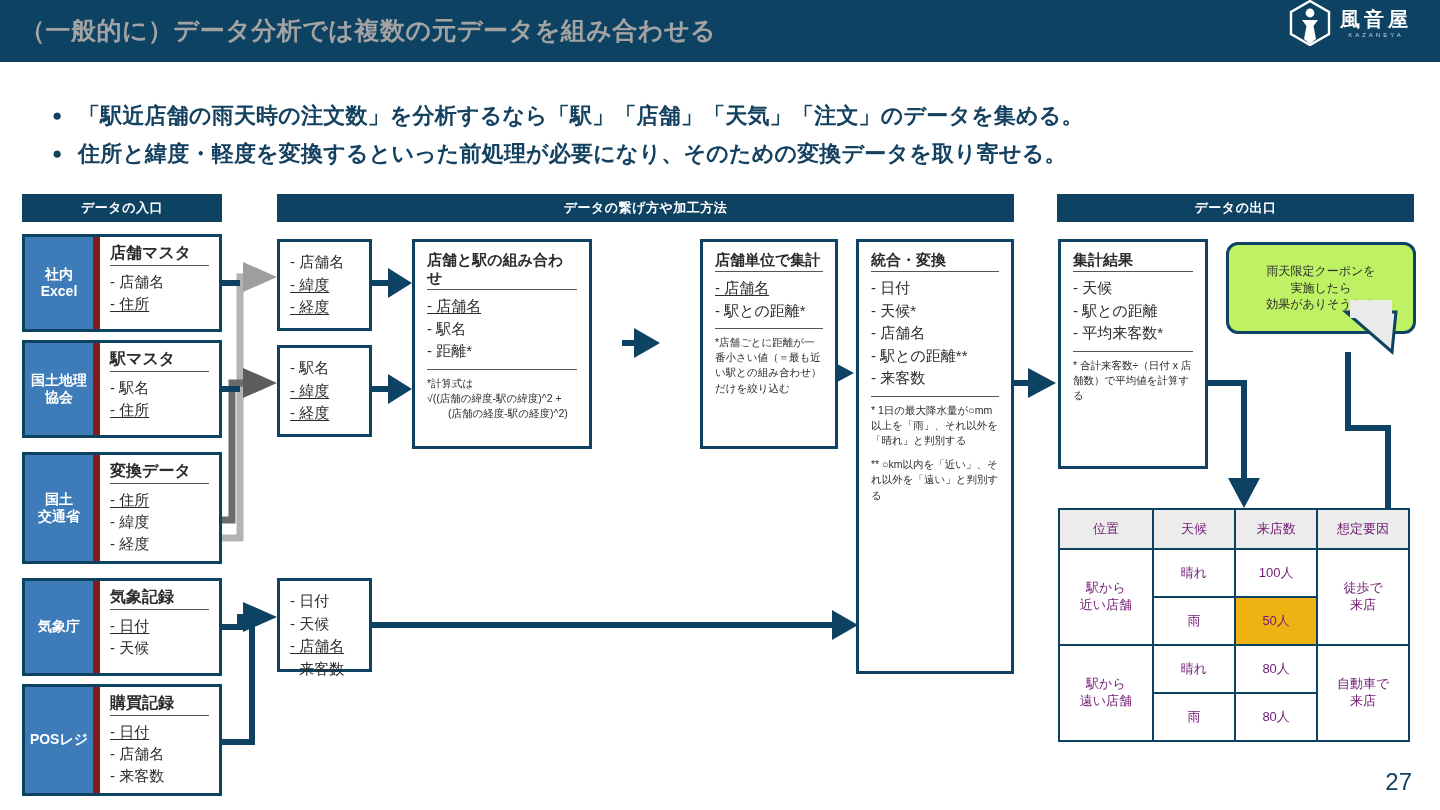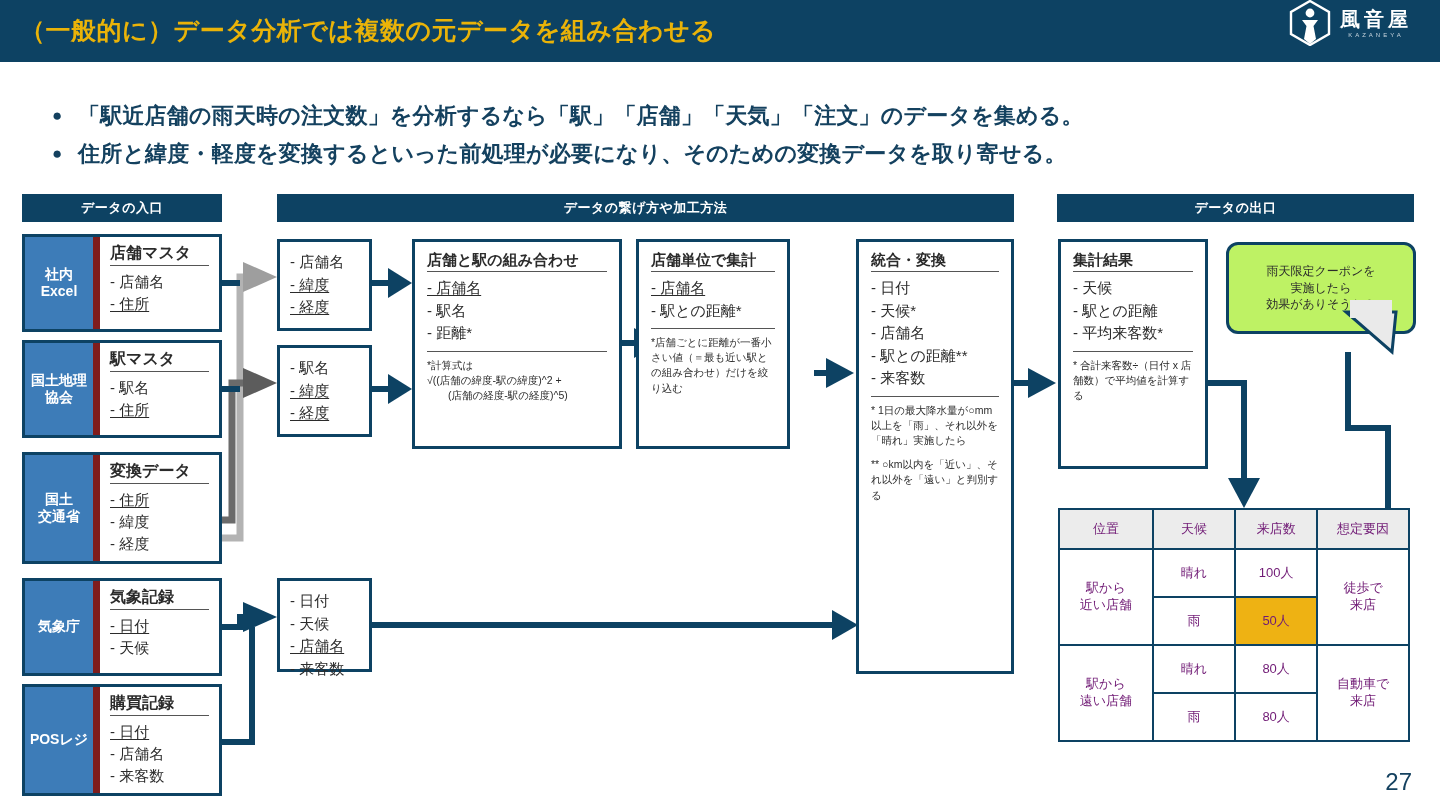--- a/index.html
+++ b/index.html
@@ -13,21 +13,21 @@
   }
   .slide{position:relative;width:1440px;height:810px;}
 
   
   .header{
     position:absolute;left:0;top:0;width:1440px;height:62px;
     background:#0d4263;
   }
   .header-title{
     position:absolute;left:20px;top:14px;
-    font-size:25px;font-weight:bold;color:#eab308;letter-spacing:.5px;
+    font-size:25px;font-weight:bold;color:#a3a3a3;letter-spacing:.5px;
     white-space:nowrap;
   }
   .logo{
     position:absolute;right:28px;top:0;height:46px;display:flex;align-items:center;gap:9px;
   }
   .logo-mark{width:42px;height:46px;position:relative;}
   .logo-text{display:flex;flex-direction:column;align-items:center;line-height:1;}
   .logo-jp{font-size:20px;font-weight:bold;color:#fff;letter-spacing:4px;}
   .logo-rome{font-size:6px;color:#c9d6df;letter-spacing:3px;margin-top:3px;}
 
@@ -272,37 +272,37 @@
 
   <div class="box plain" style="left:277px;top:578px;width:95px;height:94px;">
     <div class="fields">
       <div>- 日付</div>
       <div>- 天候</div>
       <div class="u">- 店舗名</div>
       <div>- 来客数</div>
     </div>
   </div>
 
-  <div class="box proc" style="left:412px;top:239px;width:210px;height:210px;">
+  <div class="box proc" style="left:412px;top:239px;width:180px;height:210px;">
     <div class="proc-title">店舗と駅の組み合わせ</div>
     <div class="hr"></div>
     <div class="fields">
       <div class="u">- 店舗名</div>
       <div>- 駅名</div>
       <div>- 距離*</div>
     </div>
     <div class="hr2"></div>
     <div class="note">
       <div>*計算式は</div>
       <div>√((店舗の緯度-駅の緯度)^2 +</div>
-      <div style="white-space:pre;">　　(店舗の経度-駅の経度)^5)</div>
-    </div>
-  </div>
-
-  <div class="box proc" style="left:636px;top:239px;width:154px;height:210px;">
+      <div style="white-space:pre;">　　(店舗の経度-駅の経度)^2)</div>
+    </div>
+  </div>
+
+  <div class="box proc" style="left:700px;top:239px;width:138px;height:210px;">
     <div class="proc-title">店舗単位で集計</div>
     <div class="hr"></div>
     <div class="fields">
       <div class="u">- 店舗名</div>
       <div>- 駅との距離*</div>
     </div>
     <div class="hr2"></div>
     <div class="note">
       <p>*店舗ごとに距離が一番小さい値（＝最も近い駅との組み合わせ）だけを絞り込む</p>
     </div>
@@ -313,21 +313,21 @@
     <div class="hr"></div>
     <div class="fields">
       <div>- 日付</div>
       <div>- 天候*</div>
       <div>- 店舗名</div>
       <div>- 駅との距離**</div>
       <div>- 来客数</div>
     </div>
     <div class="hr2"></div>
     <div class="note">
-      <p>* 1日の最大降水量が○mm以上を「雨」、それ以外を「晴れ」実施したら</p>
+      <p>* 1日の最大降水量が○mm以上を「雨」、それ以外を「晴れ」と判別する</p>
       <p>** ○km以内を「近い」、それ以外を「遠い」と判別する</p>
     </div>
   </div>
 
   <div class="box proc" style="left:1058px;top:239px;width:150px;height:230px;">
     <div class="proc-title">集計結果</div>
     <div class="hr"></div>
     <div class="fields">
       <div>- 天候</div>
       <div>- 駅との距離</div>

